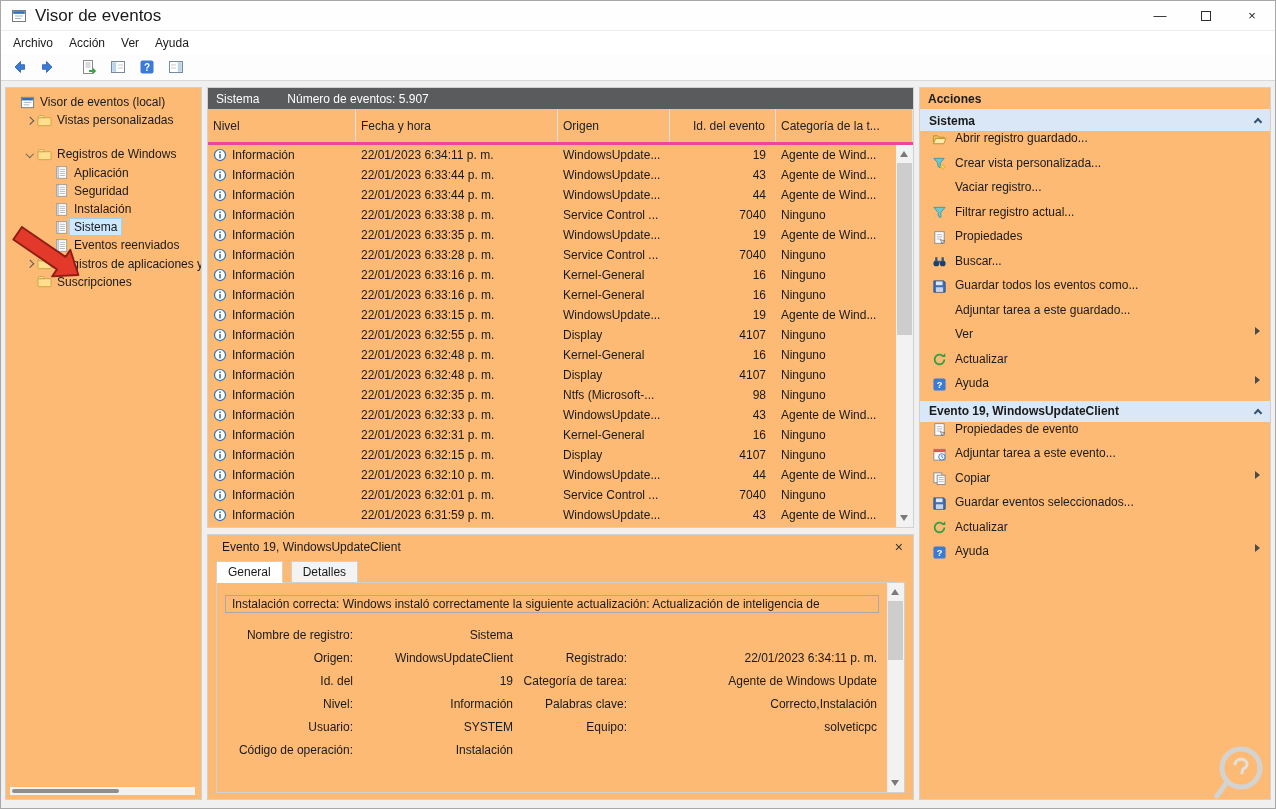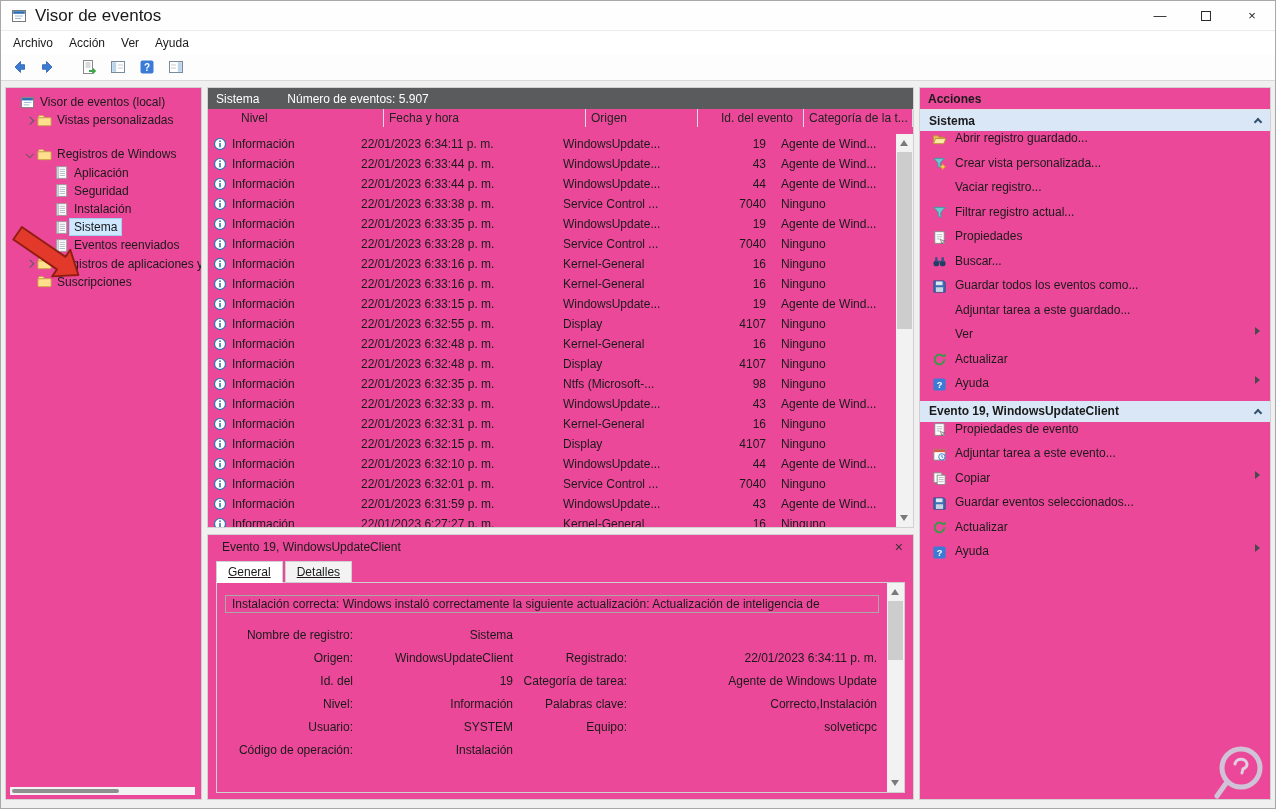--- a/index.html
+++ b/index.html
@@ -20,42 +20,42 @@
   .menu-item { padding:3px 8px; }
 
   
   .toolbar { height:27px; background:#fdfdfd; display:flex; align-items:center; padding-left:6px; border-bottom:1px solid #d9d9d9; gap:5px; flex:0 0 auto; }
   .tool-btn { width:24px; height:22px; display:flex; align-items:center; justify-content:center; }
   .tool-btn:nth-child(3) { margin-left:12px; }
   .tool-btn .ico { display:flex; }
 
   
   .content { flex:1; display:flex; padding:6px 4px 8px 4px; gap:5px; background:#f0f0f0; min-height:0; }
-  .pane { background:#ec4899; border:1px solid #d1d1d1; }
+  .pane { background:#fdba74; border:1px solid #d1d1d1; }
 
   
   .tree-pane { width:197px; position:relative; padding-top:5px; overflow:hidden; flex:0 0 auto; }
   .tree-item { height:18.2px; display:flex; align-items:center; white-space:nowrap; }
   .tw { width:13px; display:flex; justify-content:center; flex:0 0 13px; }
   .chev { width:5.5px; height:5.5px; border:solid #5b5b5b; border-width:0 1.3px 1.3px 0; display:inline-block; }
   .chev.col { transform:rotate(-45deg); }
   .chev.exp { transform:rotate(45deg); margin-top:-2px; }
   .ticon { width:17px; display:flex; justify-content:center; flex:0 0 17px; }
   .tree-item .lbl { padding:1px 4px; }
   .tree-item.selected .lbl { background:#cde8ff; outline:1px solid #9fd1f7; }
   .red-arrow { position:absolute; left:4px; top:137px; z-index:5; pointer-events:none; }
   .tree-hscroll { position:absolute; left:4px; right:6px; bottom:4px; height:8px; background:#f2f2f2; }
   .hthumb { position:absolute; left:2px; top:2px; height:4px; width:58%; background:#8f8f8f; border-radius:2px; }
 
   
   .center-col { flex:1; display:flex; flex-direction:column; gap:6px; min-width:0; }
   .events-pane { flex:1; display:flex; flex-direction:column; min-height:0; }
   .evt-header { height:21px; background:#595b5d; color:#fff; display:flex; align-items:center; padding-left:8px; flex:0 0 auto; }
   .evt-header .sub { margin-left:28px; }
-  .col-header { height:25px; display:flex; border-bottom:7px solid #ec4899; flex:0 0 auto;margin-left:28px; }
+  .col-header { height:36px; display:flex; border-bottom:3px solid #ec4899; flex:0 0 auto; }
   .col-header .cell { height:100%; display:flex; align-items:center; padding-left:5px; border-right:1px solid #e0e0e0; color:#222; overflow:hidden; white-space:nowrap; }
   .rows-wrap { flex:1; display:flex; min-height:0; }
   .rows { flex:1; overflow:hidden; }
   .evt-row { height:20px; display:flex; align-items:center; }
   .evt-row .cell { padding-left:5px; white-space:nowrap; overflow:hidden; display:flex; align-items:center; }
   .c0 { width:148px; flex:0 0 148px; }
   .c1 { width:202px; flex:0 0 202px; }
   .c2 { width:112px; flex:0 0 112px; }
   .c3 { width:106px; flex:0 0 106px; }
   .c4 { flex:1; }
@@ -68,21 +68,21 @@
   .sb-arrow { position:absolute; left:4px; width:0; height:0; border-left:4.5px solid transparent; border-right:4.5px solid transparent; }
   .sb-arrow.up { top:6px; border-bottom:6px solid #7a7a7a; }
   .sb-arrow.down { bottom:6px; border-top:6px solid #7a7a7a; }
   .sb-thumb { position:absolute; left:1px; right:1px; top:18px; height:45%; background:#cdcdcd; }
   .vscroll.small .sb-thumb { height:28%; }
 
   
   .detail-pane { height:266px; display:flex; flex-direction:column; flex:0 0 auto; }
   .detail-title { height:24px; display:flex; align-items:center; padding:0 10px 0 14px; flex:0 0 auto; }
   .detail-close { margin-left:auto; font-size:14px; color:#333; line-height:1; }
-  .tabstrip { height:22px; display:flex; padding-left:8px; gap:2px; position:relative; z-index:2; margin-top:2px; margin-bottom:-1px; flex:0 0 auto;text-decoration:underline; }
+  .tabstrip { height:22px; display:flex; padding-left:8px; gap:8px; position:relative; z-index:2; margin-top:2px; margin-bottom:-1px; flex:0 0 auto; }
   .tab { padding:3px 11px; border:1px solid #d0d0d0; background:#f3f3f3; }
   .tab.active { background:#fff; border-bottom:1px solid #fff; }
   .detail-body { flex:1; margin:0 8px 6px 8px; border:1px solid #d0d0d0; display:flex; min-height:0; }
   .detail-content { flex:1; padding:12px 8px 0 8px; overflow:hidden; }
   .desc-box { border:1px solid #a9a9a9; height:18px; overflow:hidden; padding:1px 6px; line-height:15.5px; }
   .detail-fields { display:grid; grid-template-columns:126px 160px 114px auto; margin:15px 2px 0 2px; row-gap:9px; }
   .f-lab, .f-val { white-space:nowrap; overflow:hidden;text-align:right; }
 
   
   .actions-pane { width:352px; display:flex; flex-direction:column; flex:0 0 auto; overflow:hidden; }

